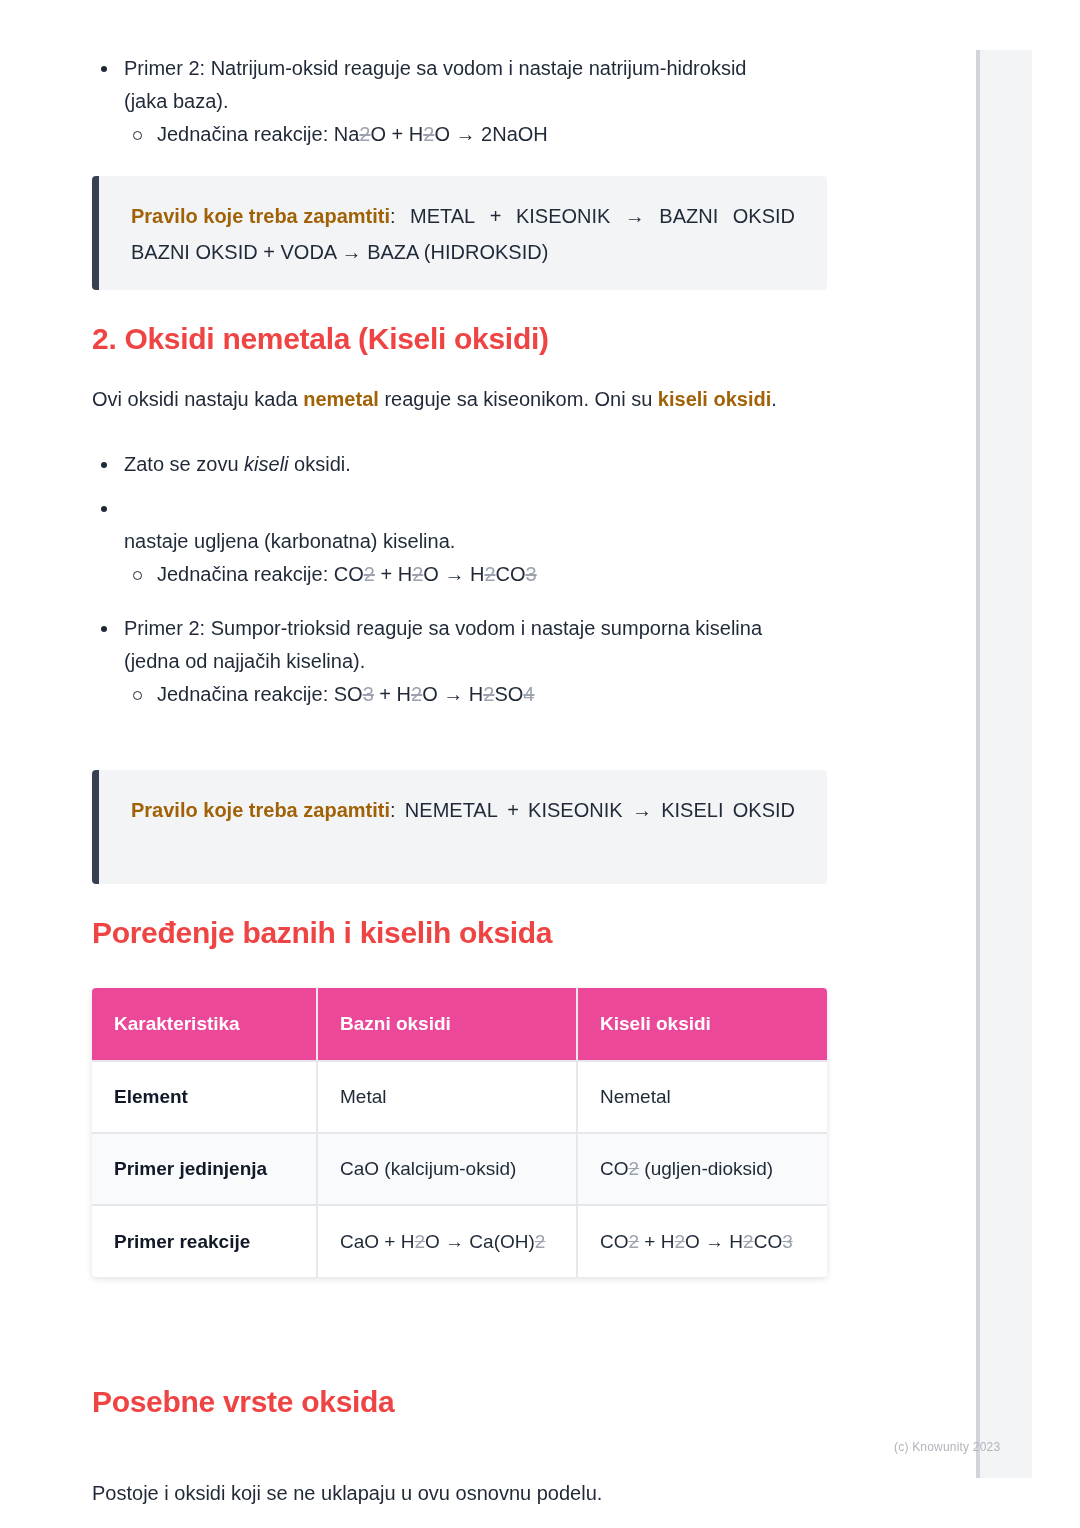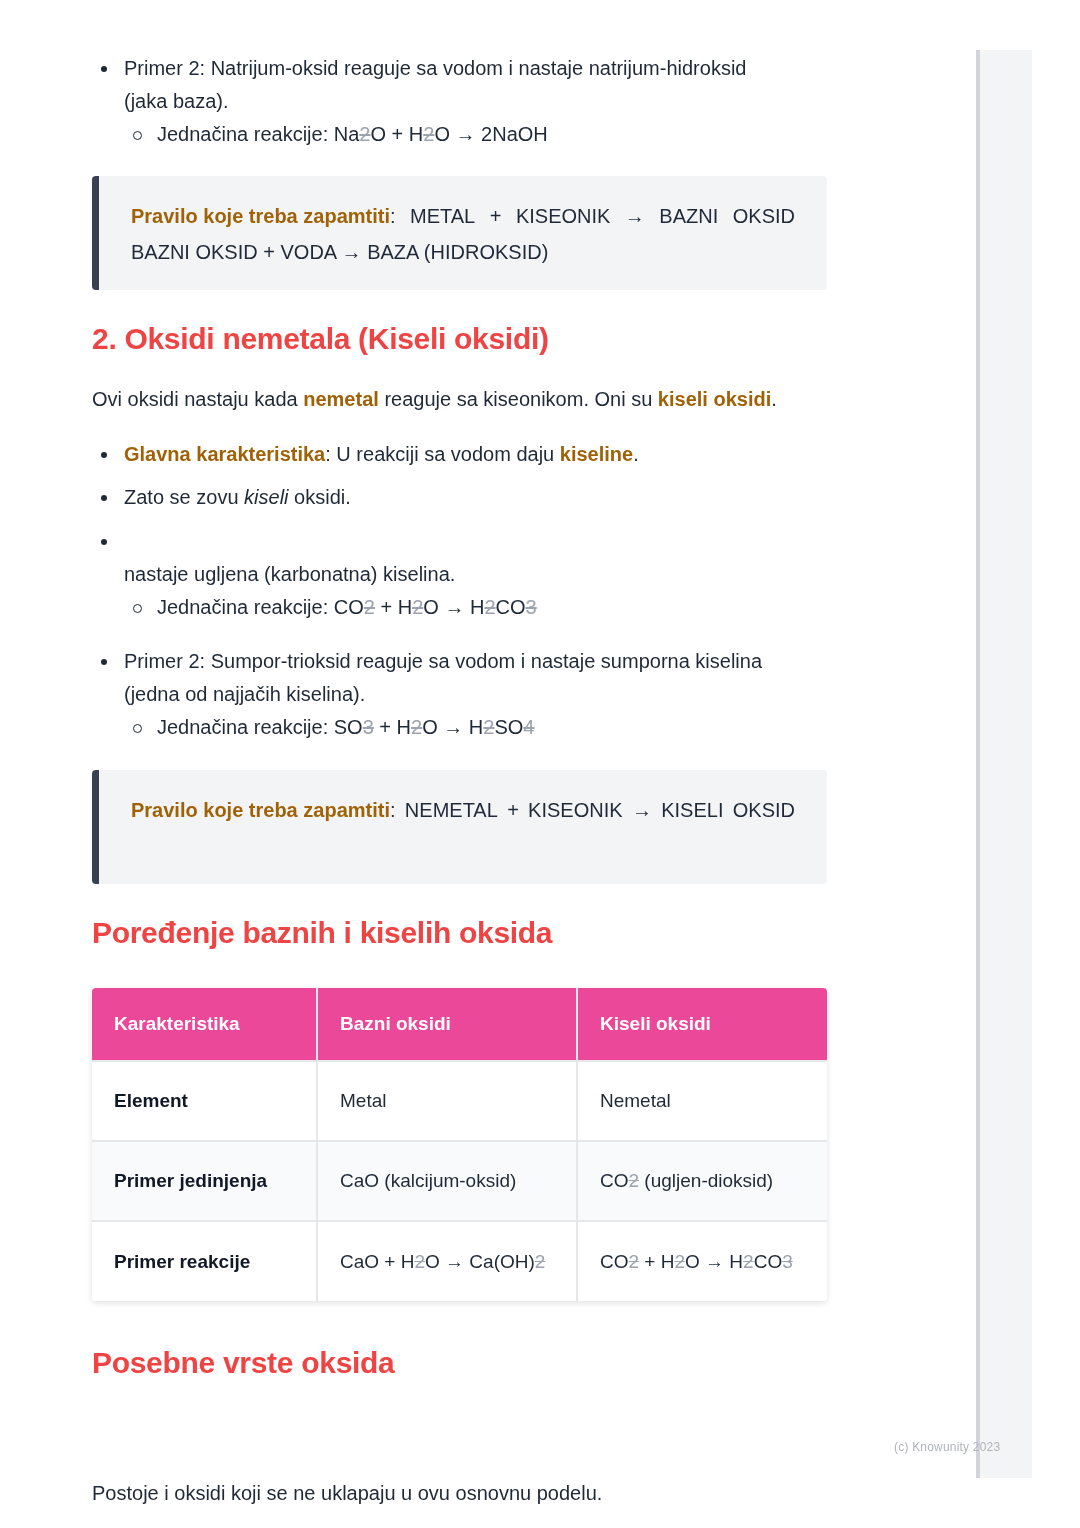--- a/index.html
+++ b/index.html
@@ -113,21 +113,21 @@
       background: #ec4899;
       color: #ffffff;
       font-weight: 700;
       text-align: left;
       height: 73px;
       padding: 0 22px;
       border-right: 2px solid #e5e7eb;
     }
     th:last-child { border-right: none; }
     td {
-      height: 80px;
+      height: 72px;
       padding: 0 22px;
       border: 2px solid #e5e7eb;
       color: #1f2937;
     }
     td:first-child { border-left: none; font-weight: 700; color: #111827; }
     td:last-child { border-right: none; }
     tr:last-child td { border-bottom: none; }
     tbody tr:nth-child(even) td { background: #f8fafc; }
     tbody tr:nth-child(odd) td { background: #ffffff; }
     .right-panel {
@@ -178,23 +178,20 @@
     <div>BAZNI OKSID + VODA → BAZA (HIDROKSID)</div>
   </div>
 
   <h2 class="heading" style="top:322px;">2. Oksidi nemetala (Kiseli oksidi)</h2>
 
   <p class="para" style="top:384px;">
     <span>Ovi oksidi nastaju kada </span><b>nemetal</b><span> reaguje sa kiseonikom. Oni su </span><b>kiseli oksidi</b><span>.</span>
   </p>
 
   <ul class="bullets" style="position:absolute; top:438px; width:735px;">
-    <li>
-      <b>Glavna karakteristika</b><span>: U reakciji sa vodom daju </span><b>kiseline</b><span>.</span>
-    </li>
     <li style="margin-top:10px;">
       <span>Zato se zovu </span><i>kiseli</i><span> oksidi.</span>
     </li>
     <li style="margin-top:11px;">
       <br>
       <span>nastaje ugljena (karbonatna) kiselina.</span>
       <ul class="sub">
         <li>
           <span>Jednačina reakcije: </span><span>CO</span><span class="sub-n">2</span><span> + H</span><span class="sub-n">2</span><span>O → H</span><span class="sub-n">2</span><span>CO</span><span class="sub-n">3</span>
         </li>
@@ -252,19 +249,19 @@
         </tr>
         <tr>
           <td>Primer reakcije</td>
           <td><span>CaO + H</span><span class="sub-n">2</span><span>O → Ca(OH)</span><span class="sub-n">2</span></td>
           <td><span>CO</span><span class="sub-n">2</span><span> + H</span><span class="sub-n">2</span><span>O → H</span><span class="sub-n">2</span><span>CO</span><span class="sub-n">3</span></td>
         </tr>
       </tbody>
     </table>
   </div>
 
-  <h2 class="heading" style="top:1346px;text-align:right;">Posebne vrste oksida</h2>
+  <h2 class="heading" style="top:1385px;text-align:right;">Posebne vrste oksida</h2>
   <p class="para" style="top:1446px;margin-top:32px;">Postoje i oksidi koji se ne uklapaju u ovu osnovnu podelu.</p>
 </div>
 
 <div class="right-panel"></div>
 
 <div class="watermark">(c) Knowunity 2023</div>
 
 </body></html>

